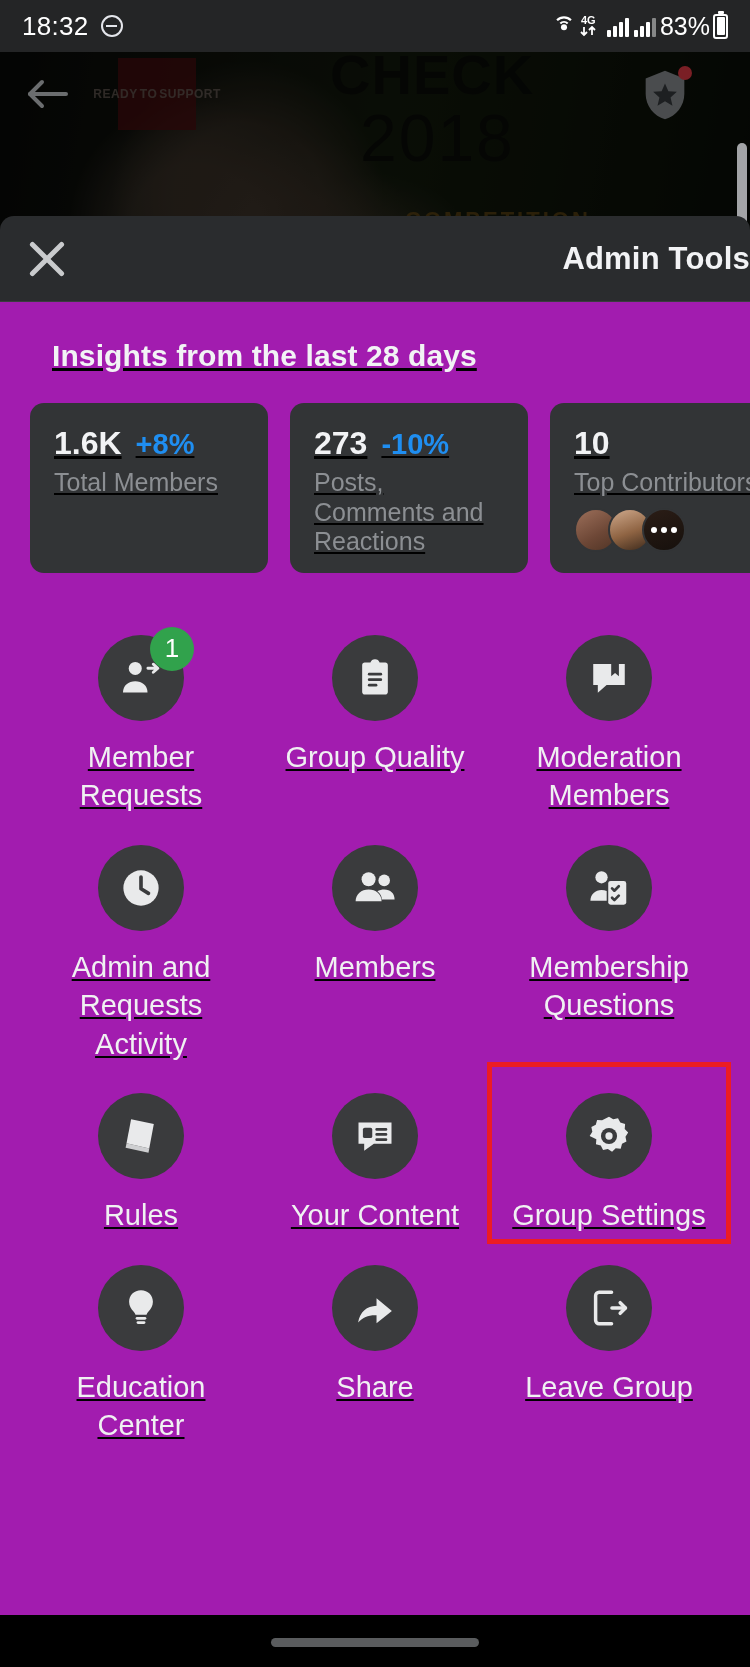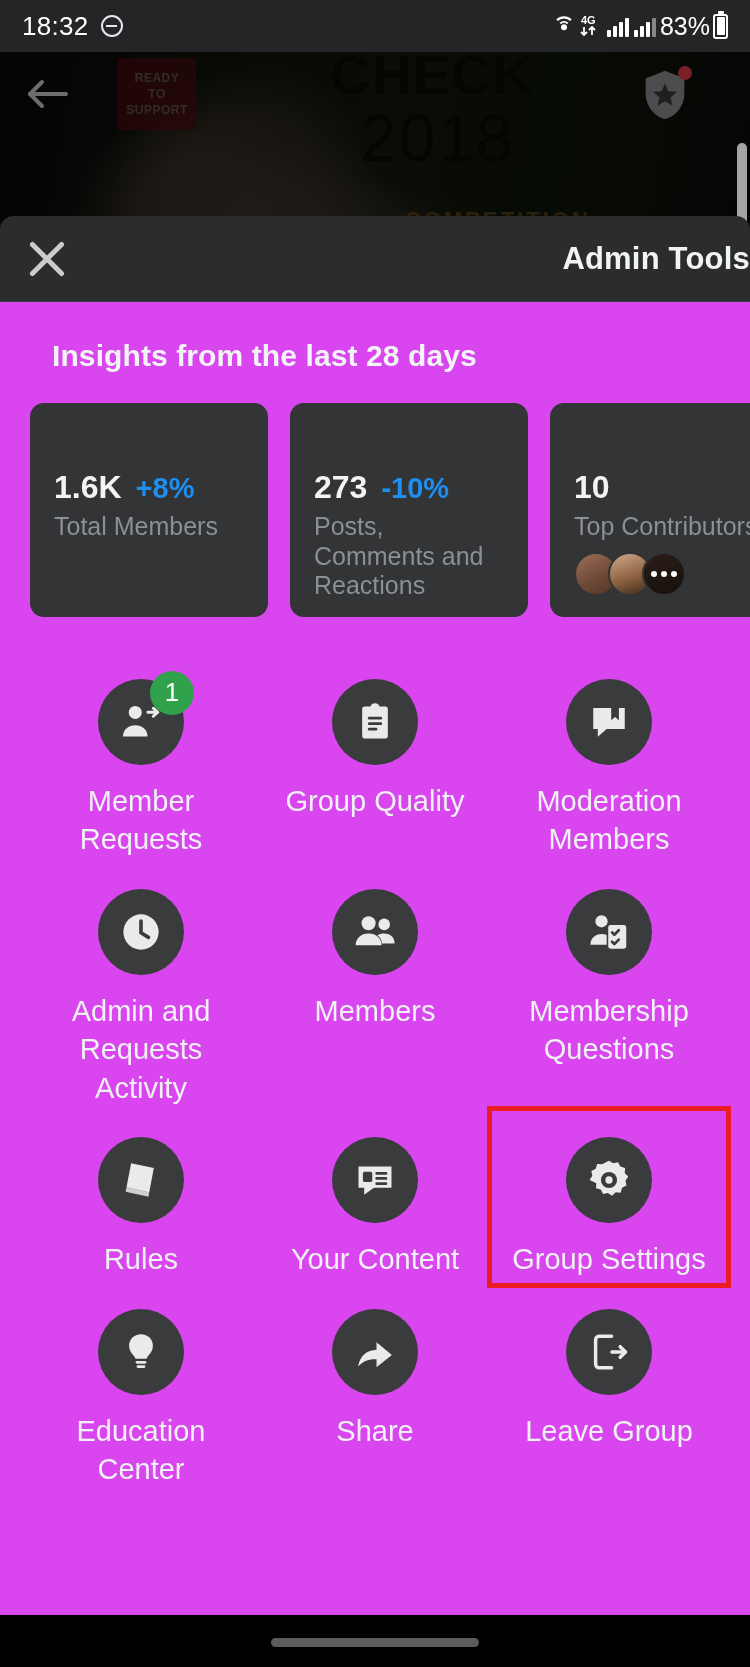--- a/index.html
+++ b/index.html
@@ -38,21 +38,21 @@
       radial-gradient(circle at 33% 78%, rgba(120,95,80,.55) 0 14%, transparent 26%),
       radial-gradient(circle at 26% 95%, rgba(150,125,105,.45) 0 11%, transparent 22%),
       radial-gradient(circle at 40% 110%, rgba(110,90,75,.4) 0 12%, transparent 24%),
       radial-gradient(circle at 50% 125%, rgba(130,105,88,.35) 0 13%, transparent 25%),
       linear-gradient(100deg,#0b0c0b 0%,#12140f 14%,#1a2112 36%,#1d2a12 52%,#16220f 72%,#0d1109 100%);
     opacity:.62;
   }
   .cov-poster{
     position:absolute; left:118px; top:6px; width:78px; height:72px;
     background:#8d1117; opacity:.75;
-    display:flex; flex-direction:column; justify-content:center; align-items:center; gap:2px;
+    display:flex; justify-content:center; align-items:center; gap:2px;
   }
   .cov-poster span{ color:#f0d2c8; font-size:12px; font-weight:700; letter-spacing:.5px; opacity:.85;}
   .cov-big{
     position:absolute; left:330px; top:-4px; color:#0d0f0c; opacity:.92;
     font-size:56px; font-weight:700; letter-spacing:1px; line-height:.96;
     font-family:"Liberation Sans", sans-serif;
   }
   .cov-year{ position:absolute; left:360px; top:48px; color:#0e100d; font-size:66px; font-weight:400; letter-spacing:2px;}
   .cov-comp{
     position:absolute; left:405px; top:155px; color:#c98a21; opacity:.72;
@@ -78,32 +78,32 @@
   .sheet-head{
     height:86px; display:flex; align-items:center; position:relative;
     border-bottom:1px solid #3a3c3e;
   }
   .close-x{ position:absolute; left:22px; top:18px; width:50px; height:50px; color:#c9cbcd; }
   .sheet-title{
     width:100%; text-align:right; color:#f2f3f5;
     font-size:31px; font-weight:700; letter-spacing:.2px;
   }
 
-  .sheet-body{ background:#d946ef; min-height:1314px; padding-top:1px; }
+  .sheet-body{ background:#a21caf; min-height:1314px; padding-top:1px;text-decoration:underline; }
 
   .insights-title{
     color:#f2f3f5; font-size:30px; font-weight:700; letter-spacing:.1px;
     padding:36px 0 0 52px;
   }
   .cards{ display:flex; gap:22px; padding:30px 0 0 30px; }
   .card{
     background:#323436; border-radius:14px;
     width:238px; min-height:154px; flex:none; padding:22px 22px 16px 24px;
   }
-  .card-top{ display:flex; align-items:baseline; gap:14px;margin-top:44px; }
+  .card-top{ display:flex; align-items:baseline; gap:14px; }
   .card-num{ color:#f2f3f5; font-size:32px; font-weight:700; }
   .card-delta{ font-size:29px; font-weight:700; }
   .card-label{ color:#8c8f93; font-size:25px; line-height:1.18; margin-top:6px; }
   .avatars{ display:flex; margin-top:10px; }
   .av{ width:44px; height:44px; border-radius:50%; border:2px solid #323436; margin-left:-10px; overflow:hidden; position:relative;}
   .av:first-child{ margin-left:0; }
   .av1{ background:linear-gradient(150deg,#9c6f5a,#6d4736 60%,#513526); }
   .av2{ background:linear-gradient(160deg,#cfa98c,#8f6443 55%,#3d2a1c); }
   .av3{ background:linear-gradient(160deg,#2b1d16,#16100c); }
   .av-dots{ position:absolute; inset:0; display:flex; align-items:center; justify-content:center; gap:4px; }

